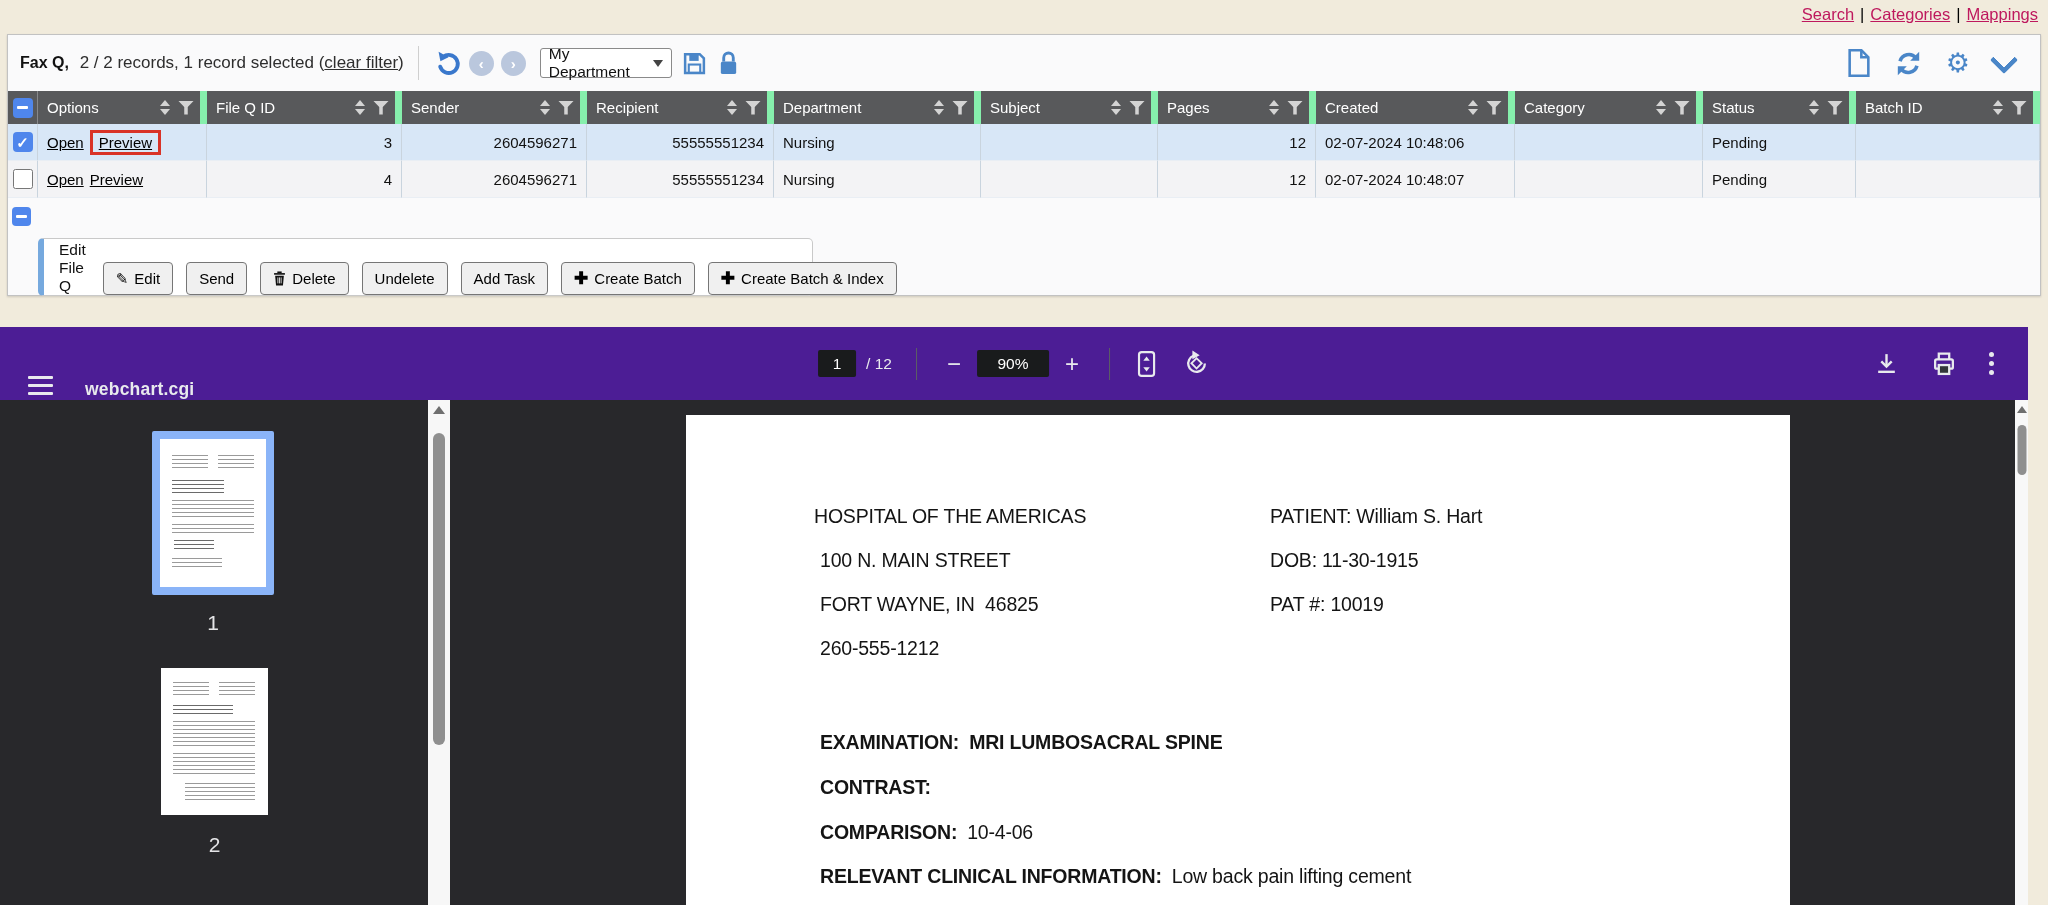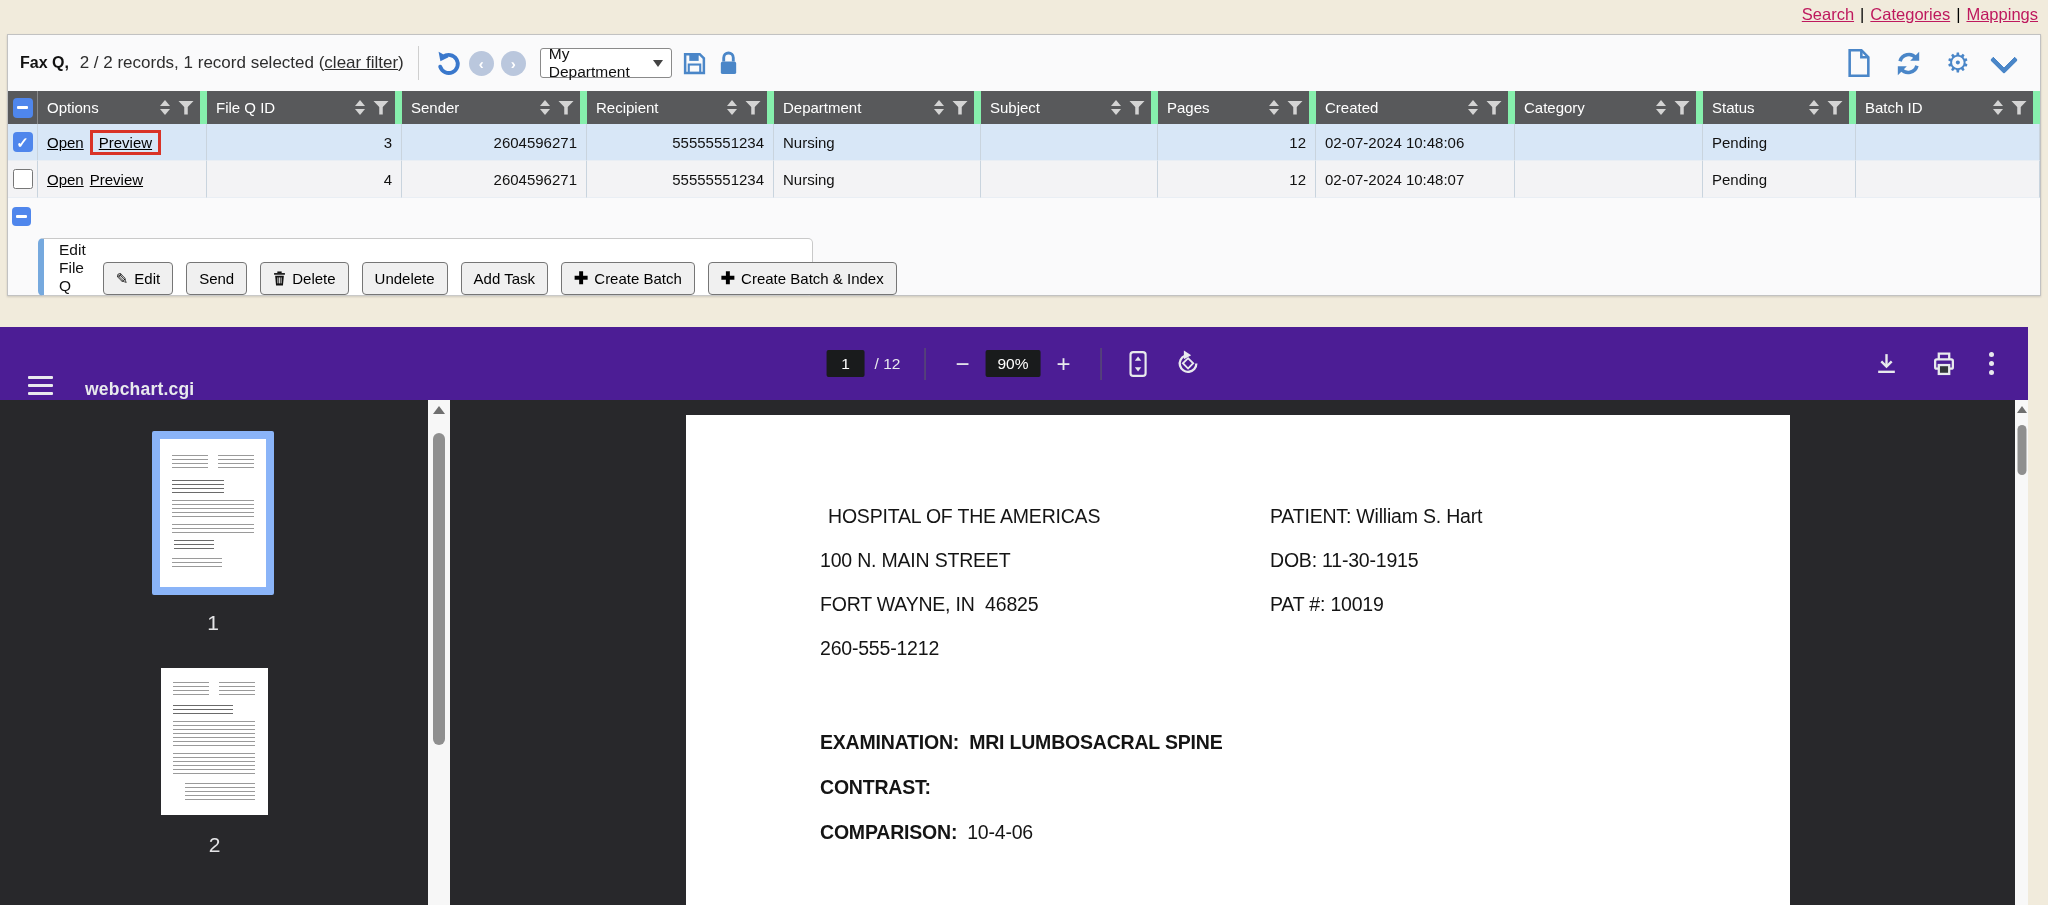--- a/index.html
+++ b/index.html
@@ -76,21 +76,21 @@
   
   .pdf{position:absolute;left:0;top:327px;width:2028px;height:578px;background:#28282b;overflow:hidden}
   .pdf-toolbar{height:73px;background:#4c1d95;display:flex;align-items:flex-end;position:relative;color:#e8eaed}
   .hamburger{margin-left:28px;cursor:pointer}
   .hamburger div{width:25px;height:3px;background:#e8eaed;margin:5px 0;border-radius:1px}
   .pdf-title{margin-left:32px;font-size:17.5px;font-weight:700;letter-spacing:.2px}
   .pdf-center{position:absolute;left:50%;top:0;height:100%;transform:translateX(-50%);
     display:flex;align-items:center;gap:10px;font-size:15.5px}
   .dark-box{background:#191b1c;color:#fff;height:27px;display:flex;align-items:center;justify-content:center;border-radius:2px}
   .page-input{width:38px;cursor:text}
-  .zoom-box{width:55px}
+  .zoom-box{width:72px}
   .tb-div{width:1px;height:32px;background:#5c6064;margin:0 14px}
   .pm-btn{font-size:24px;color:#e8eaed;cursor:pointer;padding:0 6px;font-weight:400;line-height:1}
   .pdf-right{position:absolute;right:34px;top:0;height:100%;display:flex;align-items:center;gap:32px}
   .pdf-right>*{cursor:pointer;display:flex}
   .kebab{display:flex;flex-direction:column;gap:4px;cursor:pointer}
   .kebab div{width:5px;height:5px;border-radius:50%;background:#e8eaed}
 
   .pdf-body{position:relative;height:505px}
   
   .thumb{position:absolute;cursor:pointer}
@@ -453,32 +453,33 @@
       </div>
       <div class="tnum" style="top:165px">2</div>
     </div>
 
     <div class="sbar" style="left:428px;width:22px">
       <div class="up"></div>
       <div class="thumb-bar" style="top:33px;width:12px;height:312px"></div>
     </div>
 
     <div class="doc-page">
-      <span class="doc-line" style="left:142px;top:90px">HOSPITAL OF THE AMERICAS</span>
+      <span class="doc-line" style="left:128px;top:90px">HOSPITAL OF THE AMERICAS</span>
       <span class="doc-line" style="left:134px;top:134px">100 N. MAIN STREET</span>
       <span class="doc-line" style="left:134px;top:178px">FORT WAYNE, IN  46825</span>
       <span class="doc-line" style="left:134px;top:222px">260-555-1212</span>
 
       <span class="doc-line" style="left:584px;top:90px">PATIENT: William S. Hart</span>
       <span class="doc-line" style="left:584px;top:134px">DOB: 11-30-1915</span>
       <span class="doc-line" style="left:584px;top:178px">PAT #: 10019</span>
 
       <span class="doc-line doc-sec bold-val" style="left:134px;top:316px"><span>EXAMINATION:</span><span class="val">MRI LUMBOSACRAL SPINE</span></span>
       <span class="doc-line doc-sec" style="left:134px;top:361px"><span>CONTRAST:</span><span class="val"></span></span>
       <span class="doc-line doc-sec" style="left:134px;top:406px"><span>COMPARISON:</span><span class="val">10-4-06</span></span>
+      <span class="doc-line doc-sec" style="left:134px;top:450px"><span>RELEVANT CLINICAL INFORMATION:</span><span class="val">Low back pain lifting cement</span></span>
     </div>
 
     <div class="sbar" style="left:2015px;width:13px;background:#f8f8f8">
       <div class="up" style="border-left-width:5px;border-right-width:5px;border-bottom-width:7px"></div>
       <div class="thumb-bar" style="top:25px;width:9px;height:50px"></div>
     </div>
 
   </div>
 </div>
 

